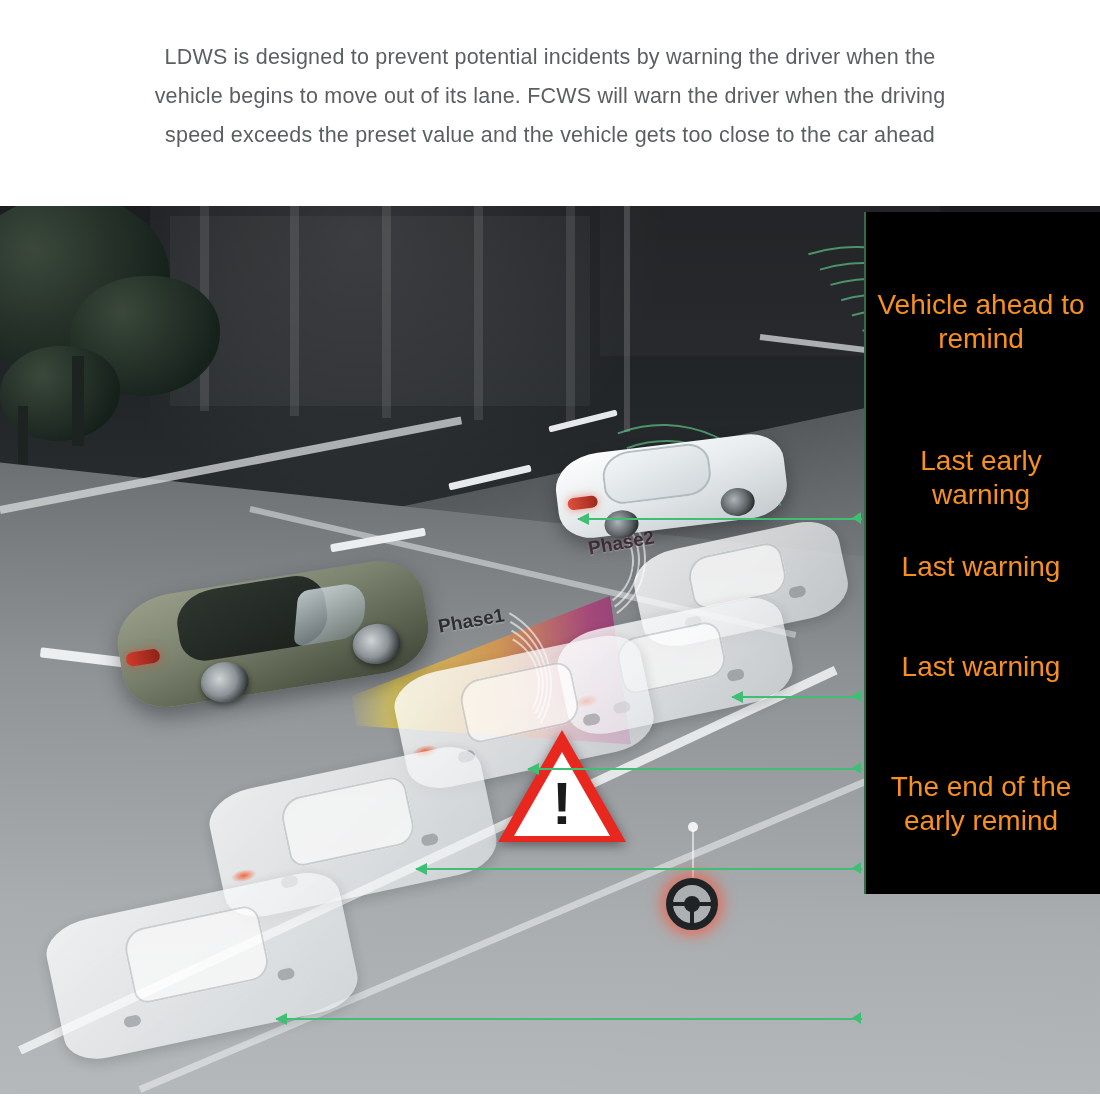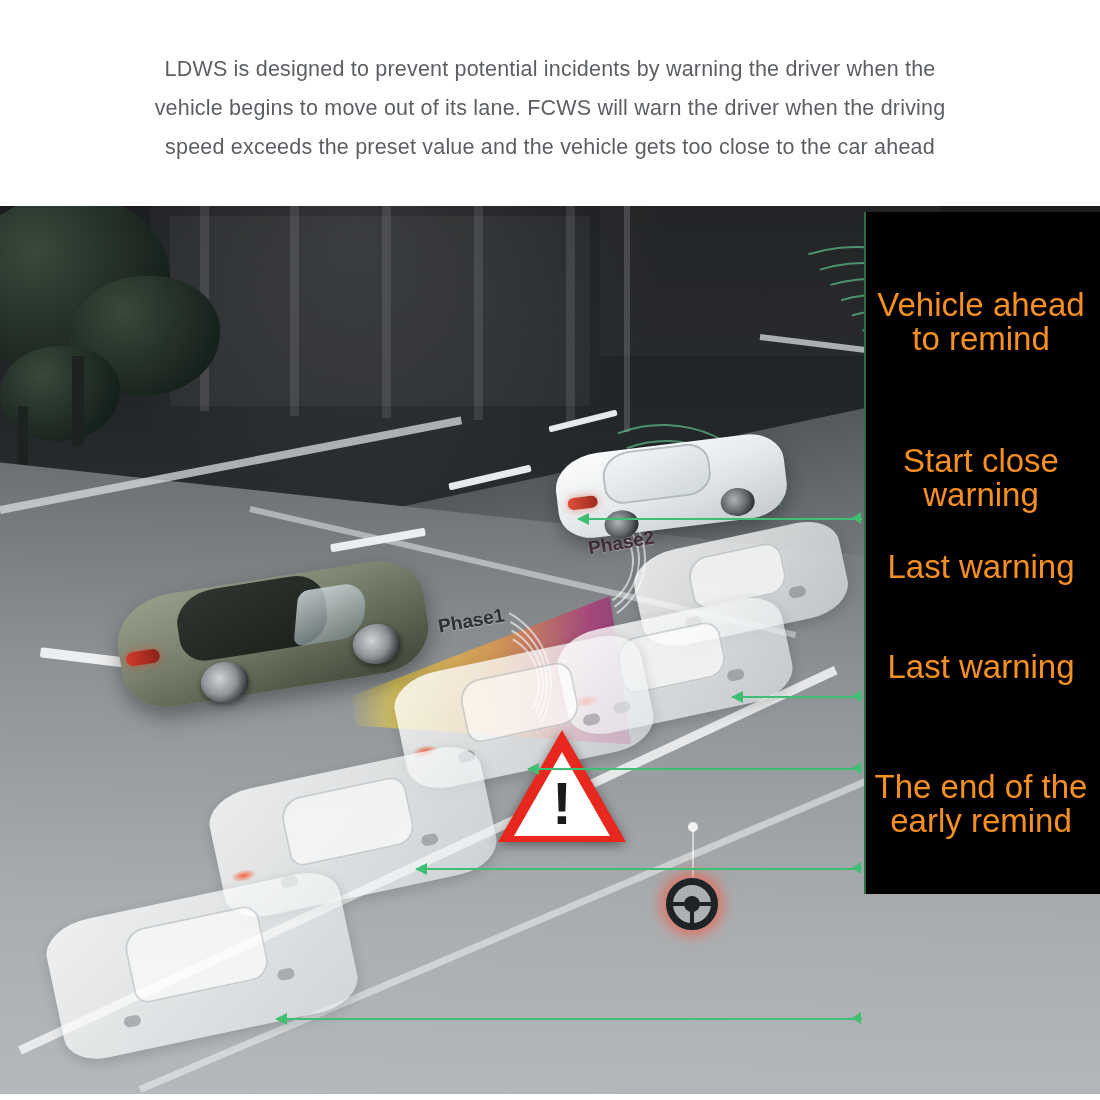--- a/index.html
+++ b/index.html
@@ -22,21 +22,21 @@
     width: 1100px;
     height: 206px;
     background: #ffffff;
     display: flex;
     align-items: flex-start;
     justify-content: center;
     padding-top: 38px;
     box-sizing: border-box;
   }
   .header p {
-    margin: 12px;
+    margin: 0;
     width: 830px;
     text-align: center;
     font-size: 21.5px;
     line-height: 39px;
     color: #5b5f63;
     letter-spacing: .2px;
   }
 
   
   .scene {
@@ -371,21 +371,21 @@
     right: 0; top: 212px;
     width: 236px;
     height: 682px;
     background: #000000;
   }
   .legend-item {
     position: absolute;
     right: 8px;
     width: 222px;
     color: #f79020;
-    font-size: 33px;
+    font-size: 28px;
     line-height: 34px;
     text-align: center;
     font-weight: 400;
   }
   .panel-edge {
     position: absolute;
     left: 0; top: 0;
     width: 2px; height: 682px;
     background: rgba(90, 200, 130, .55);
   }
@@ -578,21 +578,21 @@
 </div>
 
 <div class="legend">
   <div class="panel-edge"></div>
 
   <div class="legend-item" style="top:76px;">
     <span>Vehicle ahead to remind</span>
   </div>
 
   <div class="legend-item" style="top:232px;">
-    <span>Start close warning</span>
+    <span>Last early warning</span>
   </div>
 
   <div class="legend-item" style="top:338px;">
     <span>Last warning</span>
   </div>
 
   <div class="legend-item" style="top:438px;">
     <span>Last warning</span>
   </div>
 

